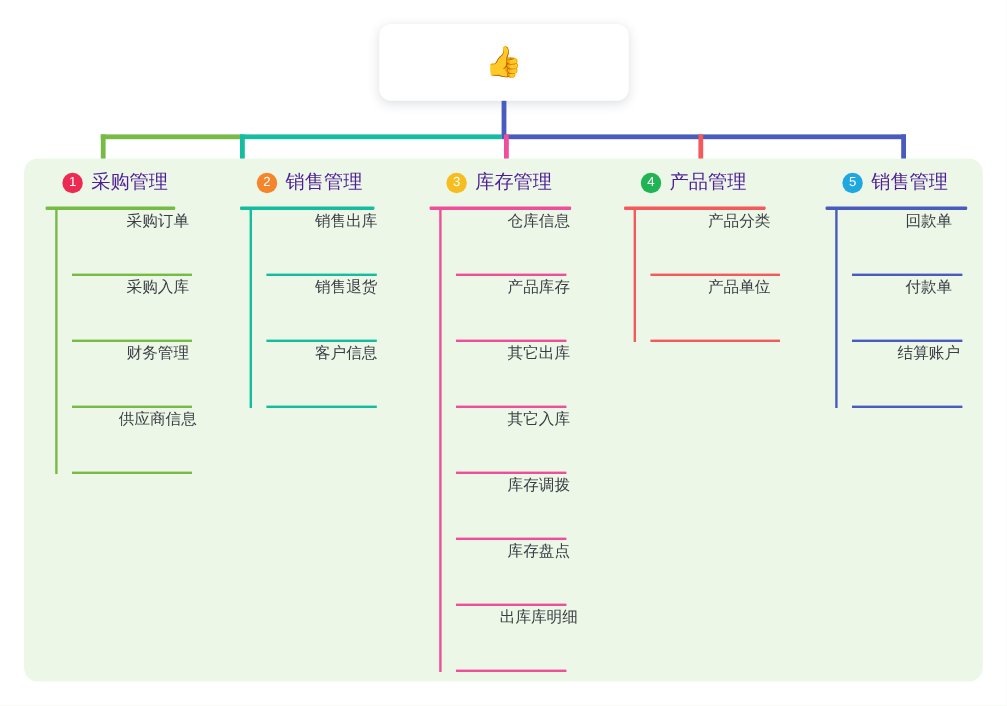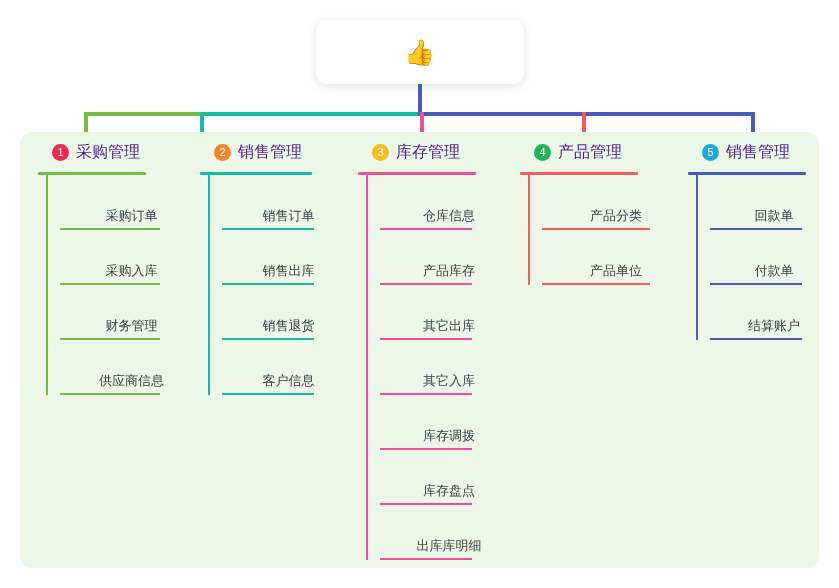--- a/index.html
+++ b/index.html
@@ -133,21 +133,20 @@
     left: 8px;
     top: 0;
     width: 2px;
     bottom: 0;
   }
   .item {
     position: relative;
     height: 55px;
     box-sizing: border-box;
     display: flex;
-    align-items: flex-end;
     justify-content: center;
   }
   .item-label {
     font-size: 13px;
     color: #3a3d44;
     white-space: nowrap;
     padding-bottom: 5px;
   }
   .item-rule {
     position: absolute;
@@ -225,24 +224,20 @@
 
   <div class="col c2">
     <div class="col-head">
       <span class="badge" style="background: rgb(245, 133, 42);">2</span>
       <span class="head-text">销售管理</span>
     </div>
     <div class="head-rule" style="background: rgb(21, 189, 160);"></div>
     <div class="col-body">
       <div class="spine" style="background: rgb(21, 189, 160);"></div>
       <div class="item">
-        <span class="item-label">销售订单</span>
-        <div class="item-rule" style="background: rgb(21, 189, 160);"></div>
-      </div>
-      <div class="item">
         <span class="item-label">销售出库</span>
         <div class="item-rule" style="background: rgb(21, 189, 160);"></div>
       </div>
       <div class="item">
         <span class="item-label">销售退货</span>
         <div class="item-rule" style="background: rgb(21, 189, 160);"></div>
       </div>
       <div class="item">
         <span class="item-label">客户信息</span>
         <div class="item-rule" style="background: rgb(21, 189, 160);"></div>

